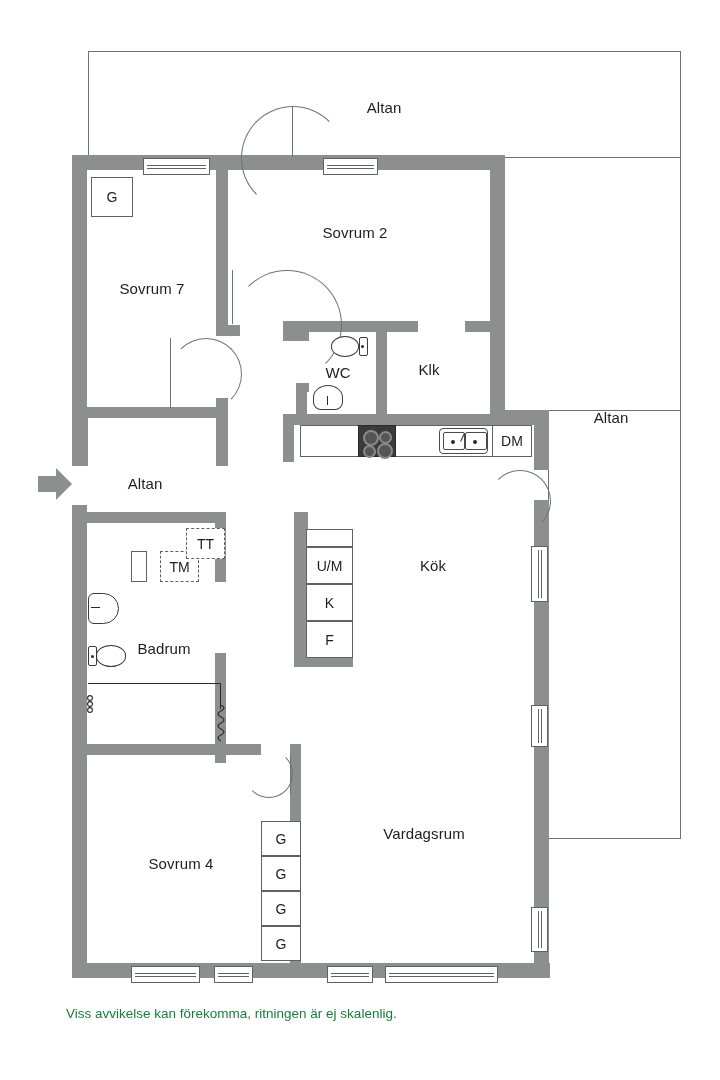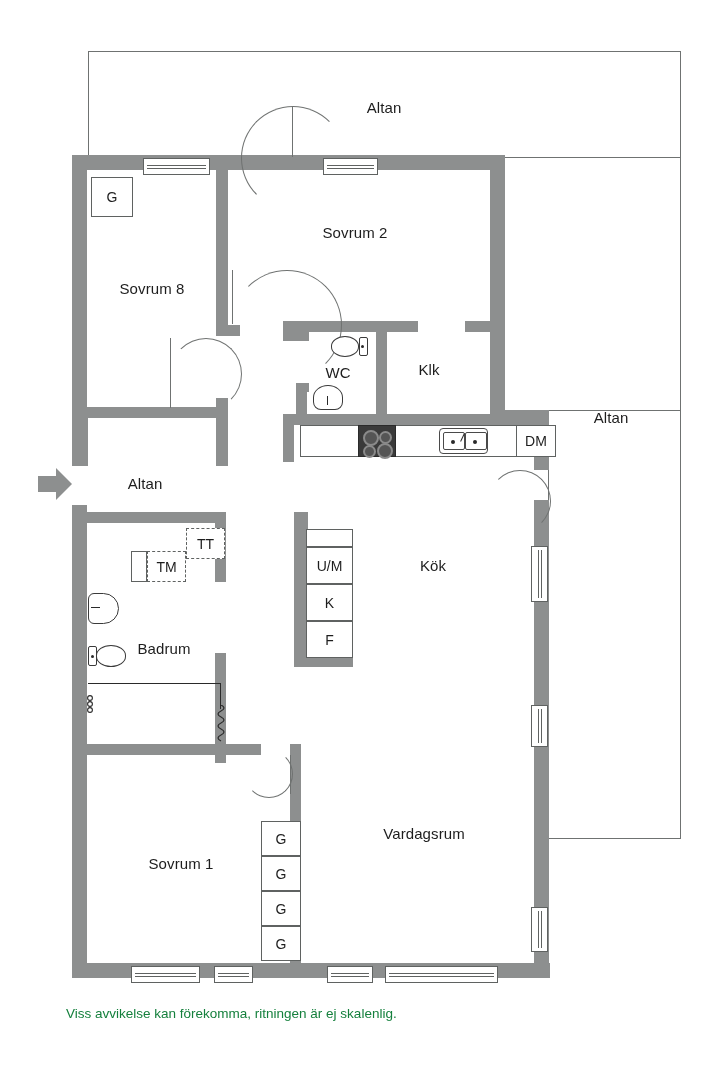--- a/index.html
+++ b/index.html
@@ -207,32 +207,32 @@
   </div>
 
   <div class="sink" style="left:439px;top:428px;width:49px;height:26px;">
     <div class="basin" style="left:3px;width:20px;"></div>
     <div class="basin" style="left:25px;width:20px;"></div>
     <div class="drain" style="left:11px;top:11px;"></div>
     <div class="drain" style="left:33px;top:11px;"></div>
     <div class="tap" style="left:22px;top:4px;"></div>
   </div>
 
-  <div class="box" style="left:492px;top:425px;width:40px;height:32px;margin-left:24px;">
+  <div class="box" style="left:492px;top:425px;width:40px;height:32px;">
     <span>DM</span>
   </div>
 
   <div class="wc-bowl" style="left:331px;top:336px;width:28px;height:21px;"></div>
   <div class="wc-tank" style="left:359px;top:337px;width:9px;height:19px;"></div>
   <div class="wc-btn" style="left:361px;top:345px;"></div>
 
   <div class="basin-round" style="left:313px;top:385px;width:30px;height:25px;border-radius:50% 50% 8px 8px;"></div>
   <div class="shower-line" style="left:327px;top:396px;width:1px;height:9px;"></div>
 
-  <div class="box dashed" style="left:147px;top:551px;width:39px;height:31px;">
+  <div class="box dashed" style="left:160px;top:551px;width:39px;height:31px;">
     <span>TM</span>
   </div>
   <div class="box dashed" style="left:186px;top:528px;width:39px;height:31px;">
     <span>TT</span>
   </div>
   <div class="box" style="left:131px;top:551px;width:16px;height:31px;"></div>
 
   <div class="basin-round" style="left:88px;top:593px;width:31px;height:31px;border-radius:6px 50% 50% 6px;"></div>
   <div class="shower-line" style="left:91px;top:607px;width:9px;height:1px;"></div>
 
@@ -244,27 +244,27 @@
   <div class="shower-line" style="left:220px;top:683px;width:1px;height:26px;"></div>
   <svg class="shower-curtain" style="left:214px;top:705px;" width="16" height="38" viewBox="0 0 16 38">
     <path d="M7 0 q6 3 0 6 q-6 3 0 6 q6 3 0 6 q-6 3 0 6 q6 3 0 6 q-6 3 0 6" fill="none" stroke="#2a2a2a" stroke-width="1.2"></path>
   </svg>
   <svg class="shower-curtain" style="left:84px;top:693px;" width="14" height="22" viewBox="0 0 14 22">
     <circle cx="6" cy="5" r="2.4" fill="none" stroke="#2a2a2a" stroke-width="1.1"></circle>
     <circle cx="6" cy="11" r="2.4" fill="none" stroke="#2a2a2a" stroke-width="1.1"></circle>
     <circle cx="6" cy="17" r="2.4" fill="none" stroke="#2a2a2a" stroke-width="1.1"></circle>
   </svg>
 
-  <div class="label" style="left:152px;top:288px;">Sovrum 8</div>
+  <div class="label" style="left:152px;top:288px;">Sovrum 7</div>
   <div class="label" style="left:355px;top:232px;">Sovrum 2</div>
   <div class="label" style="left:338px;top:372px;">WC</div>
   <div class="label" style="left:429px;top:369px;">Klk</div>
   <div class="label" style="left:145px;top:483px;">Altan</div>
   <div class="label" style="left:164px;top:648px;">Badrum</div>
   <div class="label" style="left:433px;top:565px;">Kök</div>
   <div class="label" style="left:424px;top:833px;">Vardagsrum</div>
-  <div class="label" style="left:181px;top:863px;">Sovrum 1</div>
+  <div class="label" style="left:181px;top:863px;">Sovrum 4</div>
   <div class="label" style="left:384px;top:107px;">Altan</div>
   <div class="label" style="left:611px;top:417px;">Altan</div>
 
   <div class="caption">Viss avvikelse kan förekomma, ritningen är ej skalenlig.</div>
 
 </div>
 
 </body></html>

